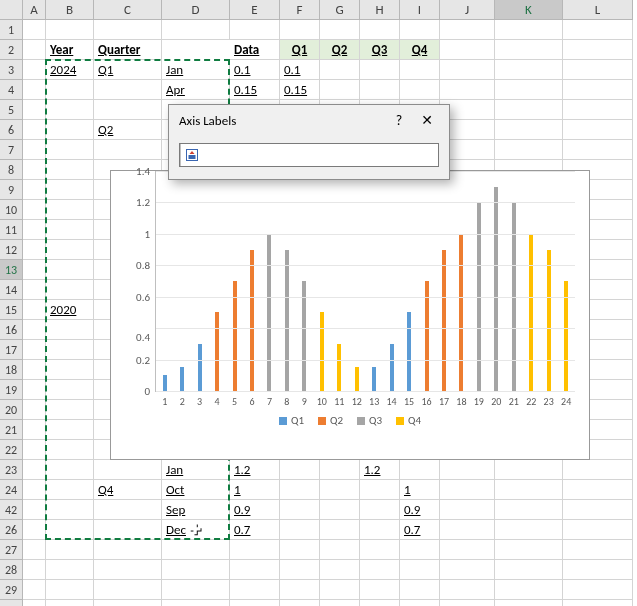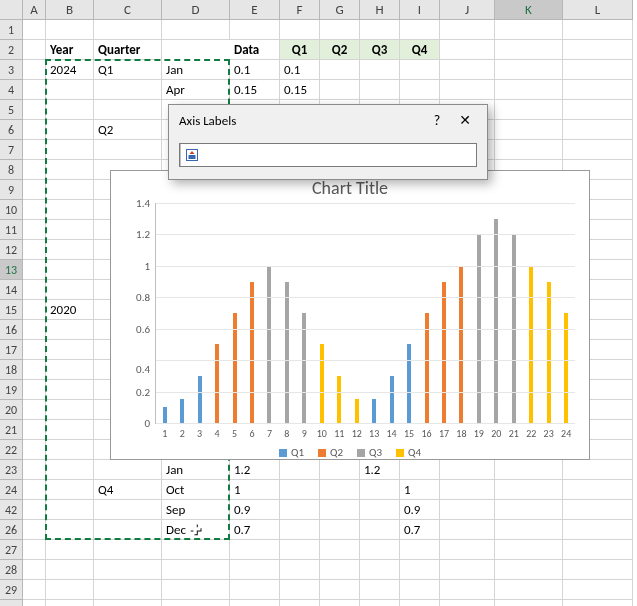--- a/index.html
+++ b/index.html
@@ -21,21 +21,21 @@
     box-sizing:border-box; font-size:13px;
   }
   .ch.active { background:#c9c9c9; color:#217346; }
   .rh {
     width:23px; height:20px; line-height:20px; text-align:center; background:#e6e6e6;
     color:#444; border-right:1px solid #b7b7b7; border-bottom:1px solid #b7b7b7;
     box-sizing:border-box; font-size:12px;
   }
   .rh.active { background:#c9c9c9; color:#217346; }
   .cells { position:absolute; left:23px; top:20px; }
-  .row { display:flex; height:20px; }
+  .row { display:flex; height:20px;text-decoration:underline; }
   .cell {
     height:20px; line-height:20px; padding:0 4px;
     border-right:1px solid #d4d4d4; border-bottom:1px solid #d4d4d4;
     box-sizing:border-box; overflow:hidden; white-space:nowrap;
     background:#fff; font-size:13px; color:#000;
   }
   .hdr { font-weight:bold; }
   .qhdr { font-weight:bold; text-align:center; background:#e2efda; }
 
   
@@ -570,21 +570,20 @@
       </div>
     </div>
 
   <div class="marquee" id="marquee" style="left: 45px; top: 59px; width: 185px; height: 481px;"></div>
   <div class="active-cell-ring" id="active-ring" style="left: 494px; top: 259px; width: 69px; height: 21px;"></div>
   <div class="cursor-cross" id="cursor-cross" style="left: 189px; top: 523px;">
       <span style="position:relative"><span style="position:absolute;left:-1px;top:-1px;color:#fff;">✚</span><span style="color:#000;">✚</span></span>
     </div>
 
   <div class="chart-container" id="chart" style="left:110px; top:170px; width:480px; height:290px;">
-    <div class="chart-title">Chart Title</div>
     <div class="plot" id="plot">
       <div class="bars" id="bars">
           <div class="bargroup">
             <div class="bar" style="height: 15.7143px; background: rgb(91, 155, 213);"></div>
             <div class="xlab">1</div>
           </div>
           <div class="bargroup">
             <div class="bar" style="height: 23.5714px; background: rgb(91, 155, 213);"></div>
             <div class="xlab">2</div>
           </div>
@@ -707,21 +706,21 @@
           <span class="sw" style="background: rgb(165, 165, 165);"></span>
           <span>Q3</span>
         </div>
         <div class="legend-item">
           <span class="sw" style="background: rgb(255, 192, 0);"></span>
           <span>Q4</span>
         </div>
       </div>
   </div>
 
-  <div class="dialog" style="left:168px; top:104px; width:320px;">
+  <div class="dialog" style="left:168px; top:104px; width:282px;">
     <div class="dlg-titlebar">
       <span class="dlg-title">Axis Labels</span>
       <div class="dlg-btn">
           <span>?</span>
         </div>
       <div class="dlg-btn">
           <span>✕</span>
         </div>
     </div>
     <div class="dlg-body">

